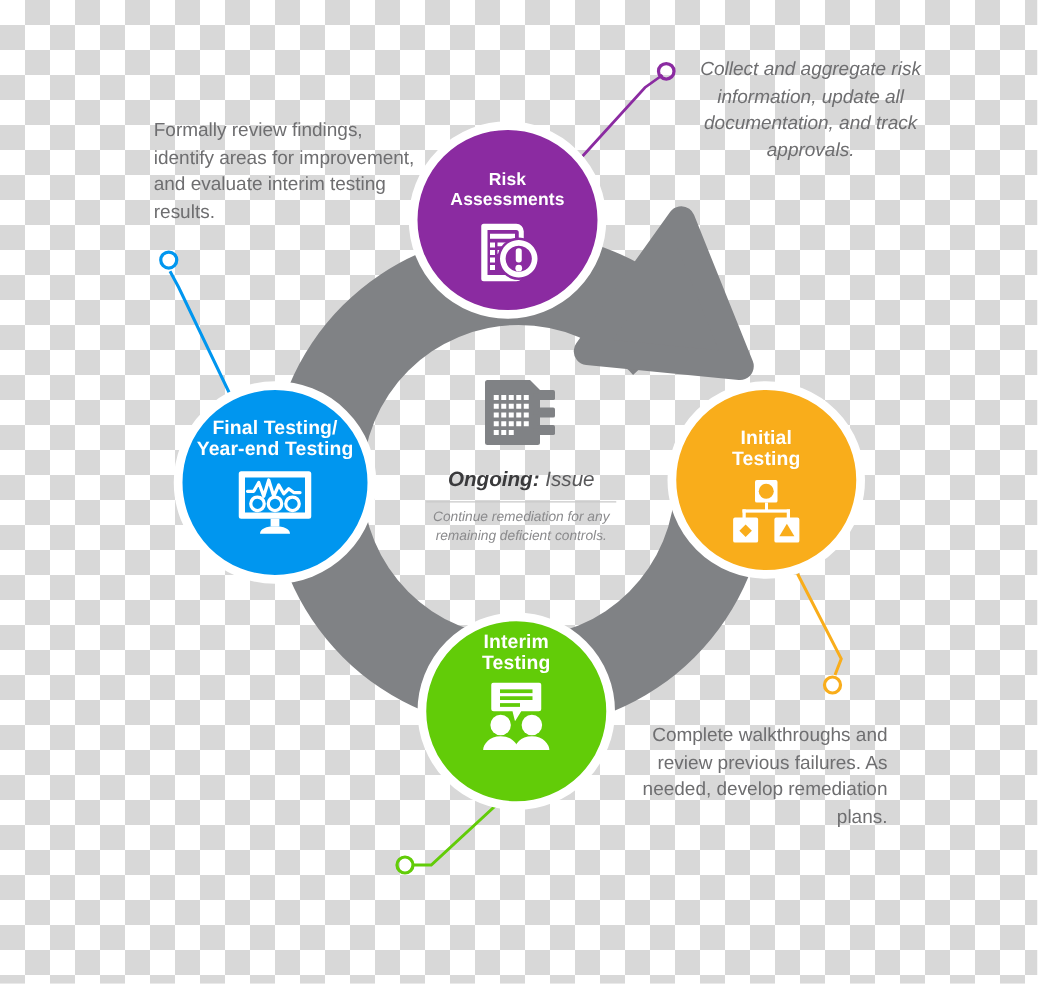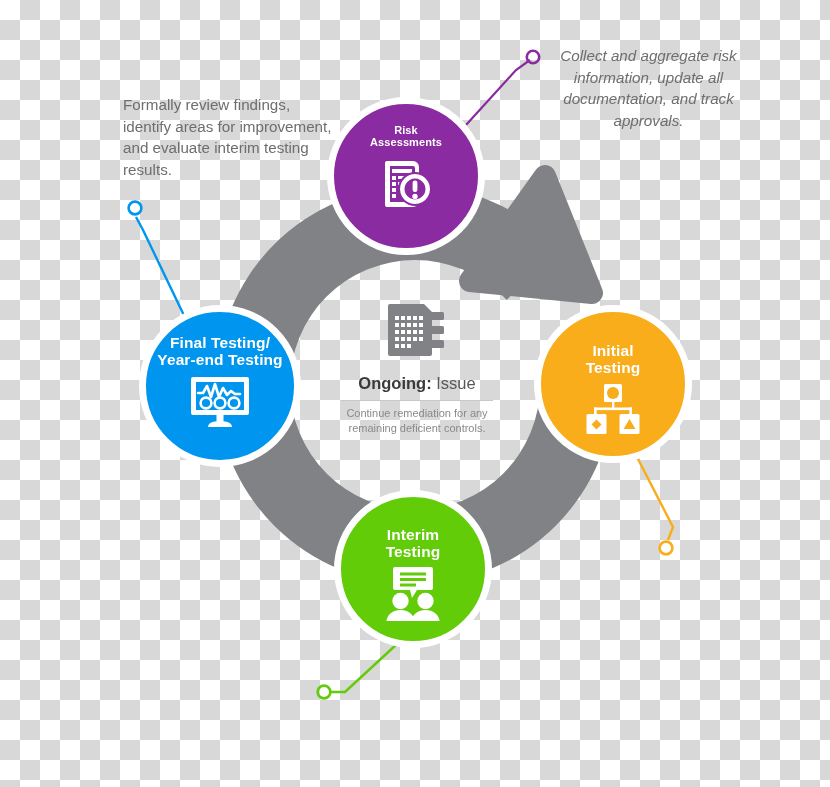--- a/index.html
+++ b/index.html
@@ -53,55 +53,56 @@
   }
   .node-icon {
     display: block;
   }
 
   #node-risk {
     left: 327px; top: 97px;
     width: 158px; height: 158px;
     background: #8b2ba1;
   }
-  #node-risk .node-label { font-size: 11px; margin-top: 20px; }
+  #node-risk .node-label { font-size: 14px; margin-top: 32px; }
   #node-risk .node-icon { margin-top: 6px; }
 
   #node-initial {
     left: 534px; top: 305px;
     width: 158px; height: 158px;
     background: #f9ad1b;
   }
   #node-initial .node-label { font-size: 15.5px; margin-top: 30px; }
   #node-initial .node-icon { margin-top: 7px; }
 
   #node-interim {
     left: 334px; top: 490px;
     width: 158px; height: 158px;
     background: #62cc08;
   }
-  #node-interim .node-label { font-size: 15.5px; margin-top: 29px; }
+  #node-interim .node-label { font-size: 15.5px; margin-top: 8px; }
   #node-interim .node-icon { margin-top: 6px; }
 
   #node-final {
     left: 139px; top: 305px;
     width: 162px; height: 162px;
     background: #0096ef;
   }
   #node-final .node-label { font-size: 15.5px; margin-top: 22px; }
   #node-final .node-icon { margin-top: 7px; }
 
   
   #center-block {
     position: absolute;
     left: 322px;
     top: 300px;
     width: 190px;
     text-align: center;
     color: #7b7b7b;
+    font-style: italic;
   }
   #center-icon { display:block; margin: 0 auto 7px auto; }
   #center-heading {
     font-size: 16.5px;
     line-height: 1.22;
     color: #58585a;
     padding-bottom: 5px;
   }
   #center-heading b { color: #3a3a3c; }
   #center-divider {
@@ -300,15 +301,16 @@
       <b>Ongoing:</b><span> Issue</span><br>
     </div>
     <div id="center-divider"></div>
     <div id="center-sub">Continue remediation for any remaining deficient controls.</div>
   </div>
 
   <div class="callout" id="callout-risk">Collect and aggregate risk information, update all documentation, and track approvals.</div>
 
   <div class="callout" id="callout-final">Formally review findings, identify areas for improvement, and evaluate interim testing results.</div>
 
+  <div class="callout" id="callout-initial">Complete walkthroughs and review previous failures. As needed, develop remediation plans.</div>
 
 
 </div>
 
 </body></html>

